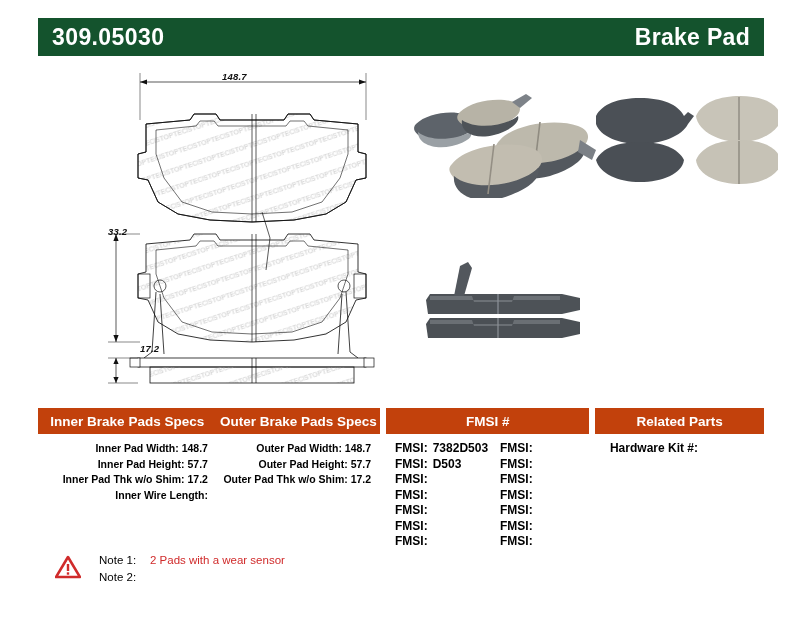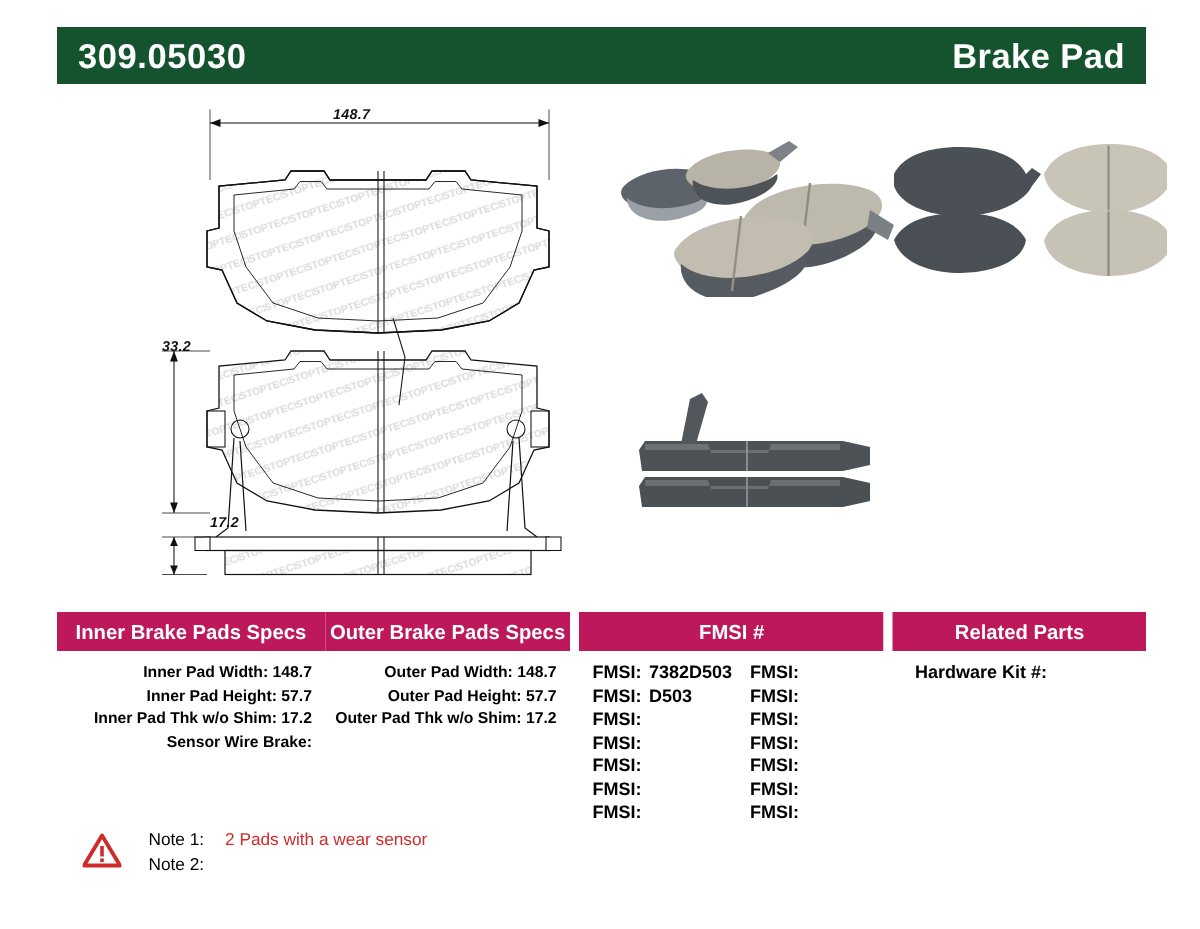--- a/index.html
+++ b/index.html
@@ -30,21 +30,21 @@
 
   .dim-label{
     position:absolute;font-size:9.5px;font-weight:bold;font-style:italic;
     color:#111;letter-spacing:0.2px;white-space:nowrap;
   }
 
   
   .table{position:absolute;left:38px;top:408px;width:726px;}
   .thead{display:flex;height:26px;}
   .th{
-    background:#be185d;color:#fff;font-size:13.5px;font-weight:bold;
+    background:#c2410c;color:#fff;font-size:13.5px;font-weight:bold;
     display:flex;align-items:center;justify-content:center;height:26px;
     box-sizing:border-box;
   }
   .th-inner{width:180px;}
   .th-outer{width:165px;}
   .th-gap{width:6px;background:#fff;}
   .th-fmsi{width:205px;}
   .th-related{width:170px;}
 
   .tbody{display:flex;padding-top:7px;}
@@ -247,21 +247,21 @@
       <div class="th-gap"></div>
       <div class="th th-related">Related Parts</div>
     </div>
 
     <div class="tbody">
 
       <div class="col-inner">
         <div class="spec-row">Inner Pad Width: 148.7</div>
         <div class="spec-row">Inner Pad Height: 57.7</div>
         <div class="spec-row">Inner Pad Thk w/o Shim: 17.2</div>
-        <div class="spec-row">Sensor Wire Brake:</div>
+        <div class="spec-row">Inner Wire Length:</div>
       </div>
 
       <div class="col-outer">
         <div class="spec-row">Outer Pad Width: 148.7</div>
         <div class="spec-row">Outer Pad Height: 57.7</div>
         <div class="spec-row">Outer Pad Thk w/o Shim: 17.2</div>
       </div>
 
       <div class="col-gap"></div>
 

